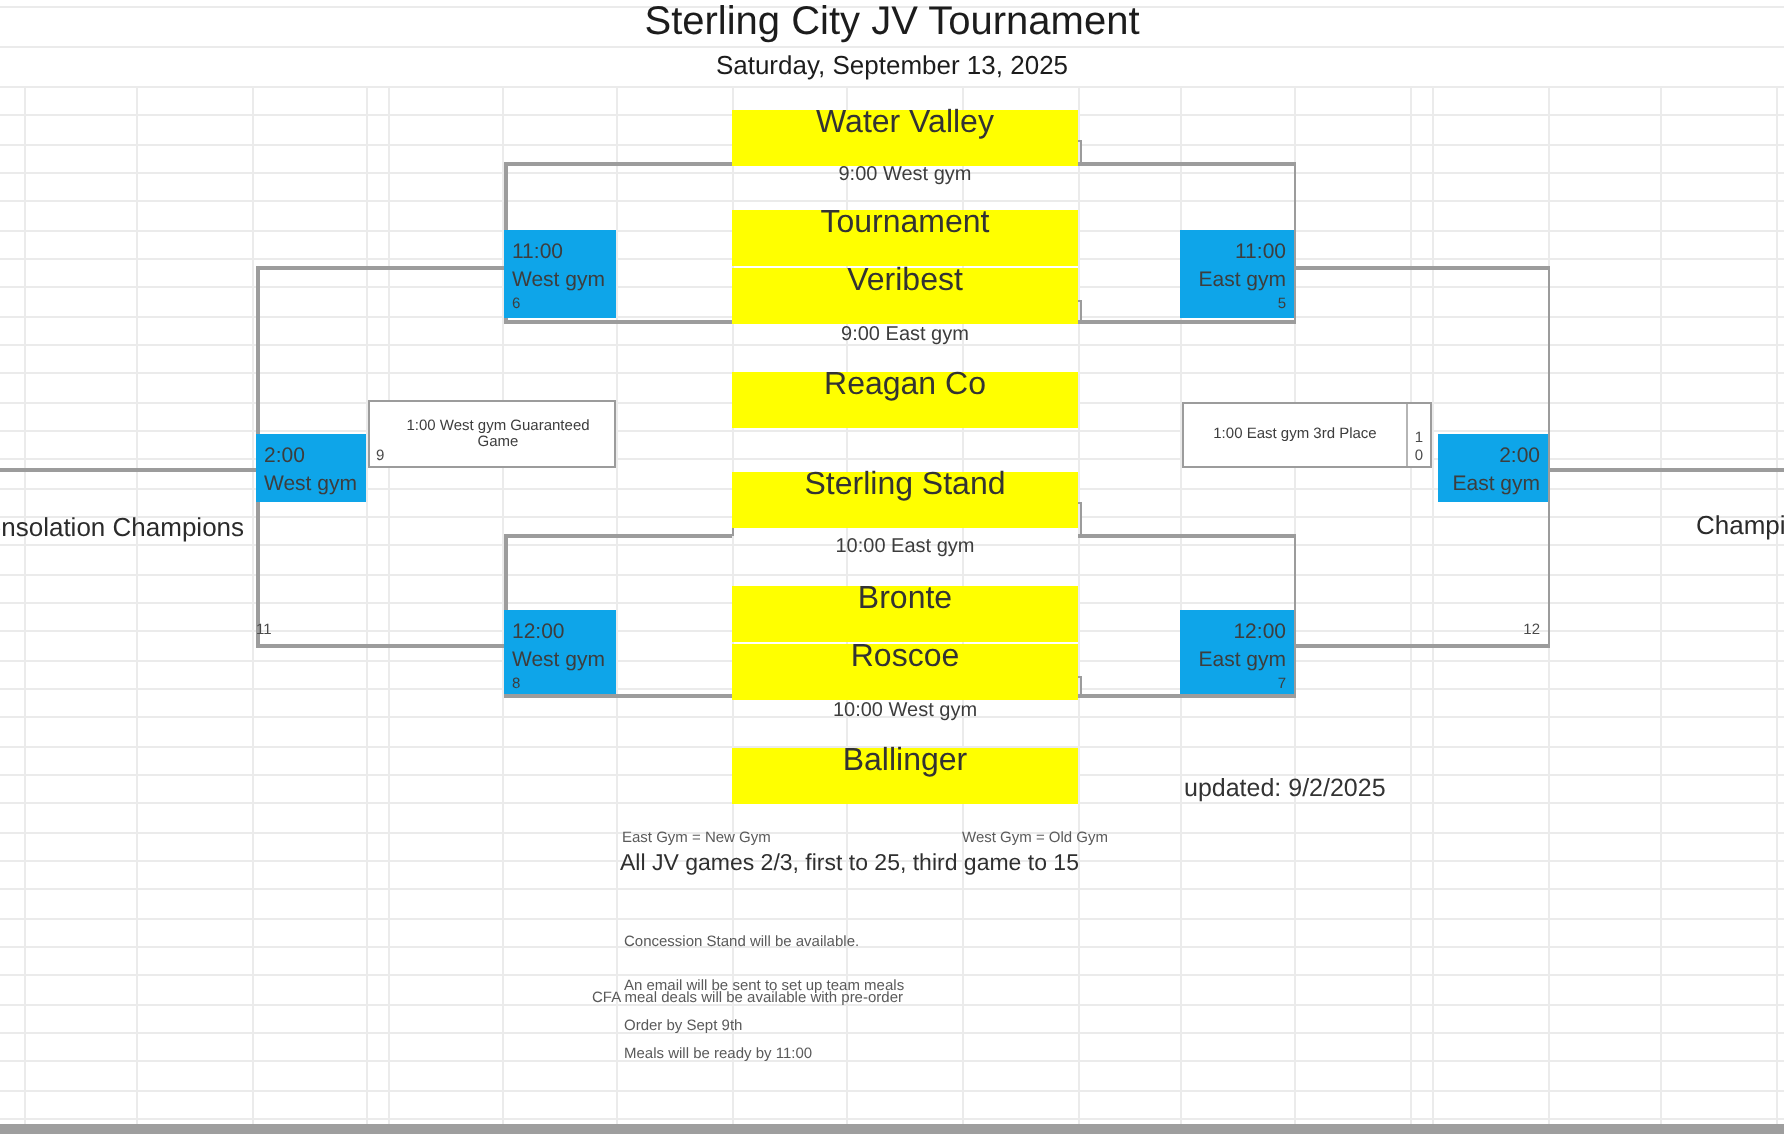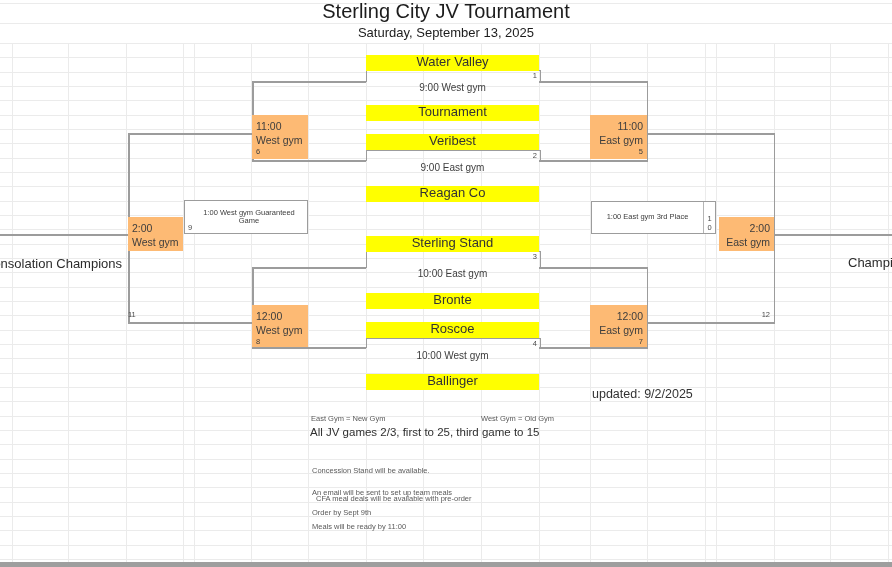--- a/index.html
+++ b/index.html
@@ -7,27 +7,27 @@
        font-family:"Liberation Sans",sans-serif;color:#3d3d3d;}
   .abs{position:absolute;}
   
   #grid{position:absolute;left:0;top:0;width:892px;height:567px;z-index:1;}
   .gl{position:absolute;background:#ebebeb;}
   
   .bl{position:absolute;background:#9c9c9c;z-index:3;}
   .hl{height:1.5px;}
   .vl{width:1.5px;}
   
-  .team{position:absolute;left:366px;width:173px;height:16px;background:#ffff00;
-        font-size:13px;line-height:13px;text-align:center;color:#333;z-index:4;}
+  .team{position:absolute;left:366px;width:173px;height:28px;background:#ffff00;
+        font-size:16px;line-height:13px;text-align:center;color:#333;z-index:4;}
   .gamebox{position:absolute;left:366px;width:173px;border:1.5px solid #9c9c9c;border-bottom:none;z-index:3;}
   .gnum{position:absolute;right:3px;top:0.5px;font-size:7.5px;color:#4a4a4a;line-height:7px;}
   .session{position:absolute;left:366px;width:173px;text-align:center;font-size:10px;color:#3d3d3d;z-index:4;}
   
-  .sidelabel{position:absolute;background:#fdba74;font-size:10.5px;line-height:13.5px;color:#3d3d3d;
+  .sidelabel{position:absolute;background:#0ea5e9;font-size:10.5px;line-height:13.5px;color:#3d3d3d;
              z-index:4;box-sizing:border-box;padding-top:5px;}
   .la{padding-left:4px;text-align:left;}
   .ra{padding-right:4px;text-align:right;}
   .sidelabel .num{font-size:7.5px;line-height:9px;}
   .loosenum{position:absolute;font-size:7.5px;color:#4a4a4a;z-index:4;}
   
   .floatbox{position:absolute;background:#fff;border:1.5px solid #9c9c9c;z-index:4;
             box-sizing:border-box;display:flex;}
   .fblabel{flex:1;display:flex;align-items:center;justify-content:center;text-align:center;
            font-size:7.5px;line-height:8.5px;color:#3d3d3d;}
@@ -201,18 +201,18 @@
   </div>
   <div class="loosenum" style="left:758px;top:310px;width:12px;text-align:right;">12</div>
   <div class="cutlabel" style="left:848px;top:255px;">Champions</div>
 
   <div class="abs" style="left:592px;top:387px;font-size:12.5px;color:#333;z-index:4;">updated: 9/2/2025</div>
   <div class="note" style="left:311px;top:414px;">East Gym = New Gym</div>
   <div class="note" style="left:481px;top:414px;">West Gym = Old Gym</div>
   <div class="abs" style="left:310px;top:426px;font-size:11.5px;color:#2f2f2f;white-space:nowrap;z-index:4;">All JV games 2/3, first to 25, third game to 15</div>
   <div class="note" style="left:312px;top:466px;">Concession Stand will be available.</div>
   <div class="note" style="left:312px;top:488px;">An email will be sent to set up team meals</div>
-  <div class="note" style="left:316px;top:494px;">CFA meal deals will be available with pre-order</div>
+  <div class="note" style="left:296px;top:494px;">CFA meal deals will be available with pre-order</div>
   <div class="note" style="left:312px;top:508px;">Order by Sept 9th</div>
   <div class="note" style="left:312px;top:522px;">Meals will be ready by 11:00</div>
 
   <div class="band"></div>
 </div>
 
 </body></html>

